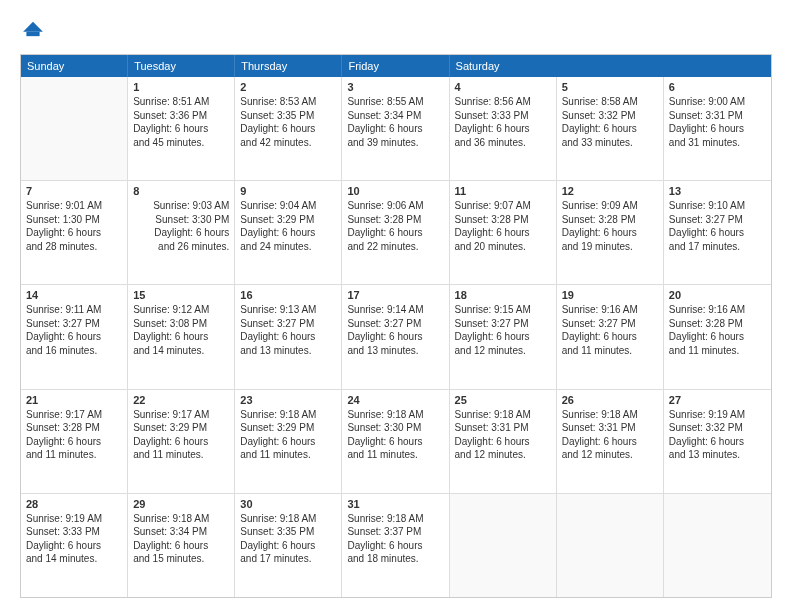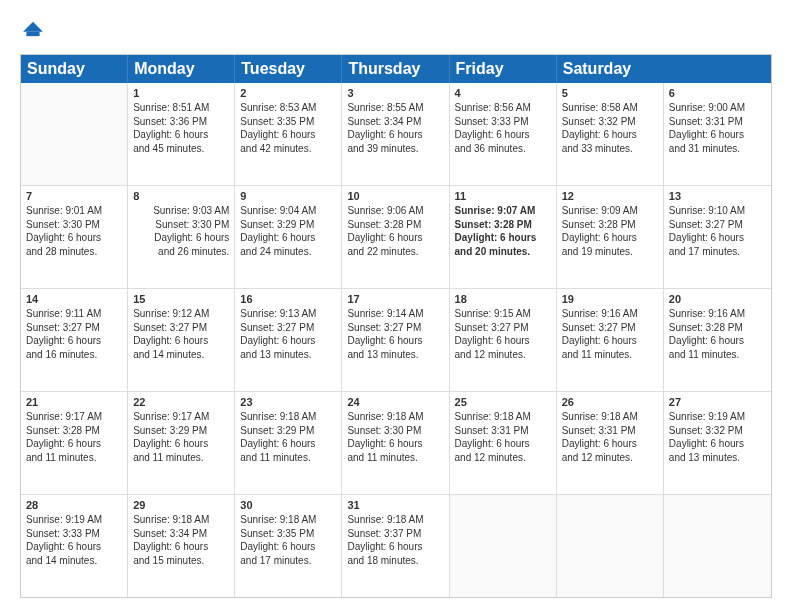--- a/index.html
+++ b/index.html
@@ -60,22 +60,22 @@
       flex-direction: column;
       border: 1px solid #ccc;
     }
     .cal-header {
       display: grid;
       grid-template-columns: repeat(7, 1fr);
       background: #1a6bb5;
     }
     .cal-header-cell {
       color: #fff;
-      font-weight: bold;
-      font-size: 16px;
+      font-weight: normal;
+      font-size: 11px;
       padding: 5px 6px;
       text-align: left;
       border-right: 1px solid #3a80c0;
     }
     .cal-header-cell:last-child {
       border-right: none;
     }
     .cal-body {
       flex: 1;
       display: flex;
@@ -137,21 +137,20 @@
     </div>
     <div class="title-block">
       <div class="month-title"></div>
       <div class="location"></div>
     </div>
   </div>
 
   <div class="calendar">
     <div class="cal-header" id="cal-header">
         <div class="cal-header-cell">Sunday</div>
-        <div class="cal-header-cell">Monday</div>
         <div class="cal-header-cell">Tuesday</div>
         <div class="cal-header-cell">Thursday</div>
         <div class="cal-header-cell">Friday</div>
         <div class="cal-header-cell">Saturday</div>
       </div>
     <div class="cal-body" id="cal-body">
         <div class="cal-row">
           <div class="cal-cell empty"></div>
           <div class="cal-cell">
             <span class="day-num">1</span>
@@ -193,21 +192,21 @@
             <div class="cell-info" style="white-space: pre-line;">Sunrise: 9:00 AM
 Sunset: 3:31 PM
 Daylight: 6 hours
 and 31 minutes.</div>
           </div>
         </div>
         <div class="cal-row">
           <div class="cal-cell">
             <span class="day-num">7</span>
             <div class="cell-info" style="white-space: pre-line;">Sunrise: 9:01 AM
-Sunset: 3:30 PM
+Sunset: 1:30 PM
 Daylight: 6 hours
 and 28 minutes.</div>
           </div>
           <div class="cal-cell">
             <span class="day-num">8</span>
             <div class="cell-info" style="white-space: pre-line; text-align: right;">Sunrise: 9:03 AM
 Sunset: 3:30 PM
 Daylight: 6 hours
 and 26 minutes.</div>
           </div>
@@ -220,21 +219,21 @@
           </div>
           <div class="cal-cell">
             <span class="day-num">10</span>
             <div class="cell-info" style="white-space: pre-line;">Sunrise: 9:06 AM
 Sunset: 3:28 PM
 Daylight: 6 hours
 and 22 minutes.</div>
           </div>
           <div class="cal-cell">
             <span class="day-num">11</span>
-            <div class="cell-info" style="white-space: pre-line; font-weight: bold;">Sunrise: 9:07 AM
+            <div class="cell-info" style="white-space: pre-line;">Sunrise: 9:07 AM
 Sunset: 3:28 PM
 Daylight: 6 hours
 and 20 minutes.</div>
           </div>
           <div class="cal-cell">
             <span class="day-num">12</span>
             <div class="cell-info" style="white-space: pre-line;">Sunrise: 9:09 AM
 Sunset: 3:28 PM
 Daylight: 6 hours
 and 19 minutes.</div>
@@ -251,21 +250,21 @@
           <div class="cal-cell">
             <span class="day-num">14</span>
             <div class="cell-info" style="white-space: pre-line;">Sunrise: 9:11 AM
 Sunset: 3:27 PM
 Daylight: 6 hours
 and 16 minutes.</div>
           </div>
           <div class="cal-cell">
             <span class="day-num">15</span>
             <div class="cell-info" style="white-space: pre-line;">Sunrise: 9:12 AM
-Sunset: 3:27 PM
+Sunset: 3:08 PM
 Daylight: 6 hours
 and 14 minutes.</div>
           </div>
           <div class="cal-cell">
             <span class="day-num">16</span>
             <div class="cell-info" style="white-space: pre-line;">Sunrise: 9:13 AM
 Sunset: 3:27 PM
 Daylight: 6 hours
 and 13 minutes.</div>
           </div>

